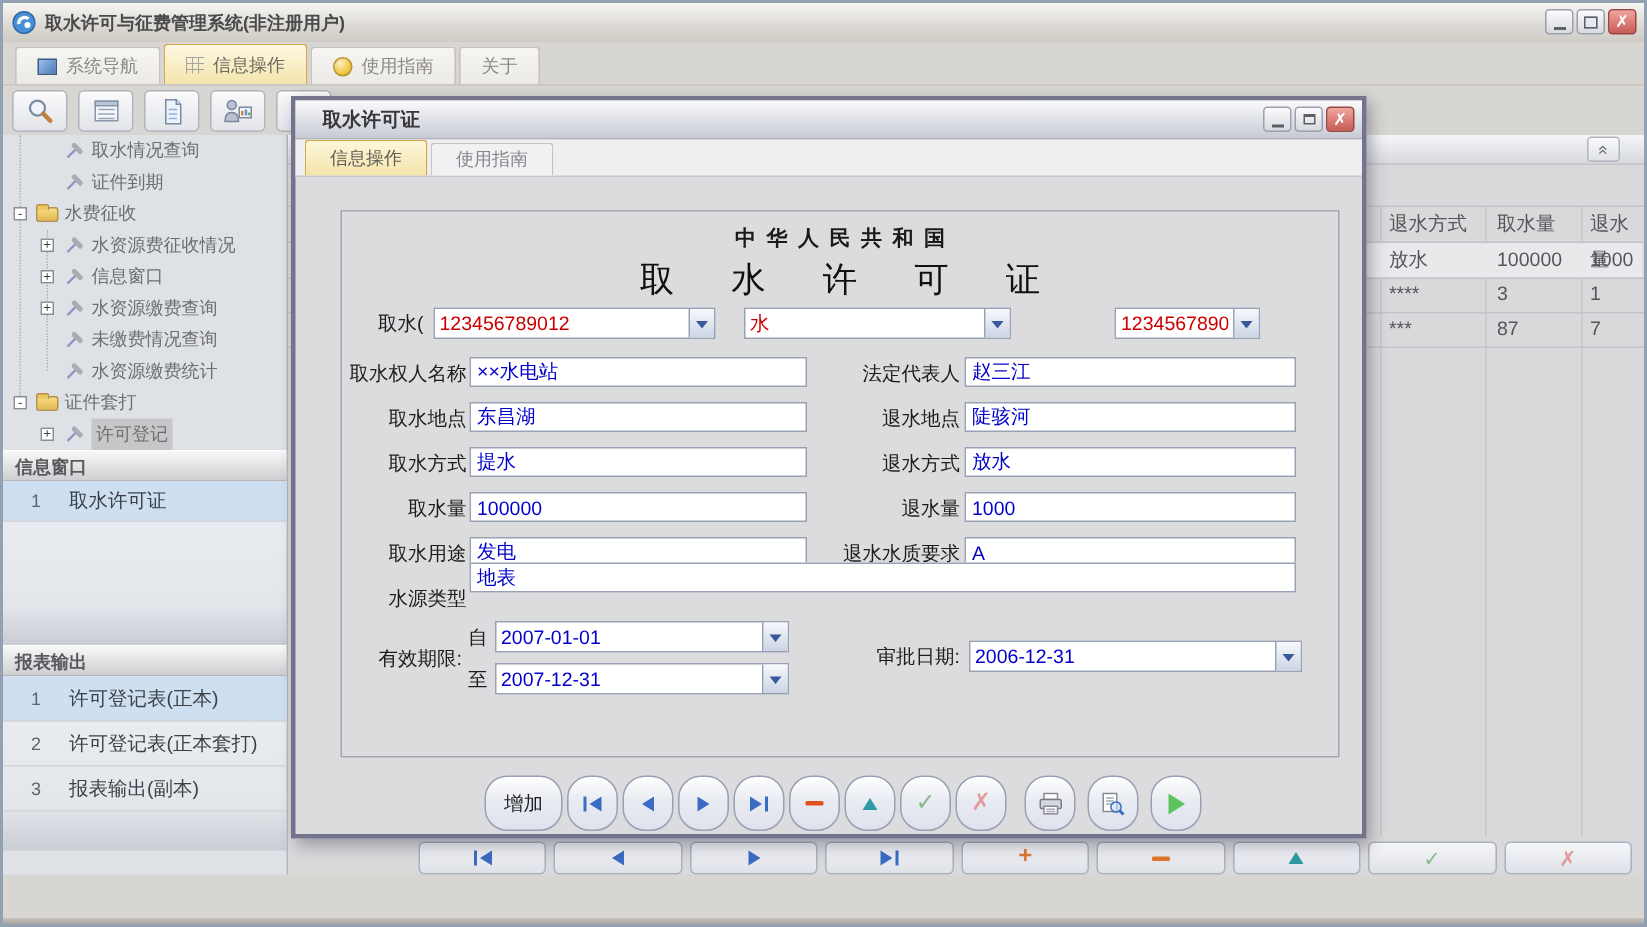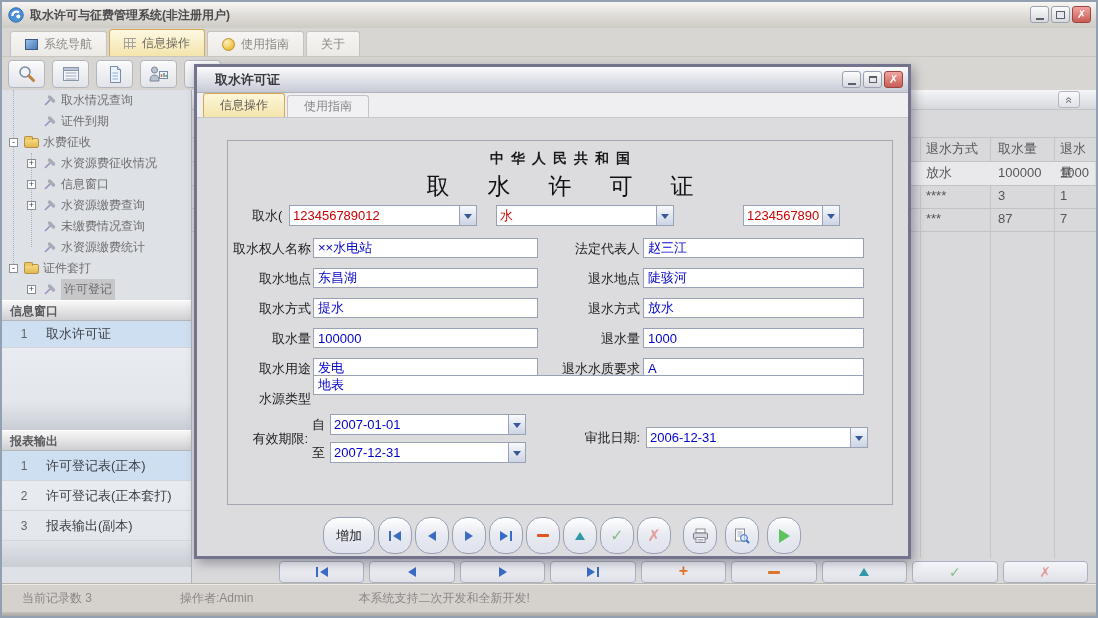--- a/index.html
+++ b/index.html
@@ -381,25 +381,20 @@
         </div>
       <div class="pbtn">
           <span class="ok-t">✓</span>
         </div>
       <div class="pbtn">
           <span class="no-t">✗</span>
         </div>
     </div>
   </div>
 
-  <div class="statusbar">
-    <span class="s1">当前记录数 3</span>
-    <span class="s2">操作者:Admin</span>
-    <span class="s3">本系统支持二次开发和全新开发!</span>
-  </div>
   <div class="bottom-edge"></div>
 
   <div class="dialog">
     <div class="dlg-title">
       <span class="t">取水许可证</span>
       <div class="dlg-btns">
         <div class="wbtn">
             <span class="ico-min"></span>
           </div>
         <div class="wbtn">

